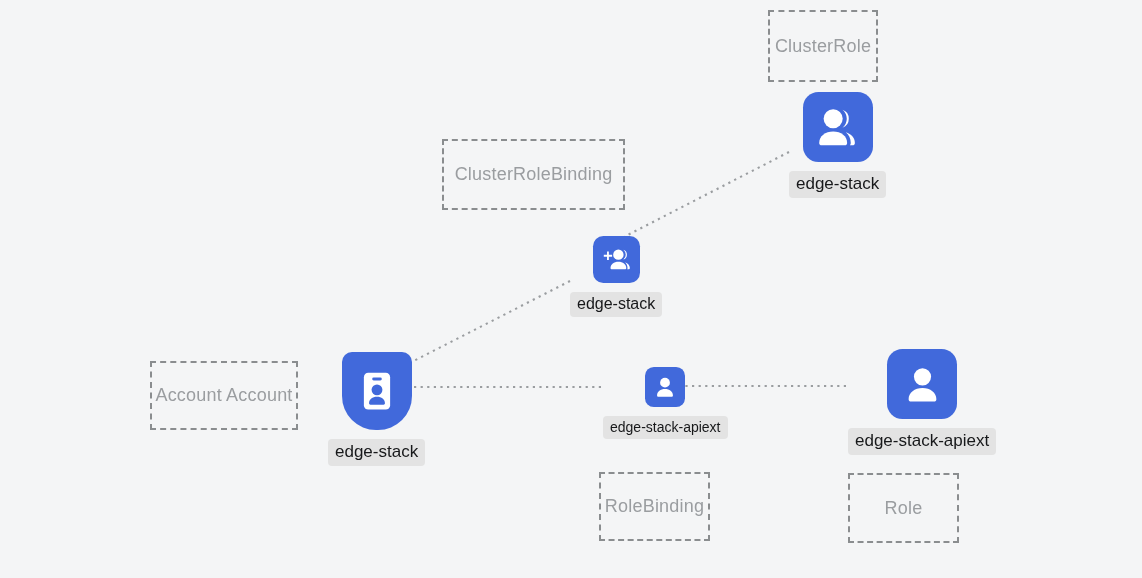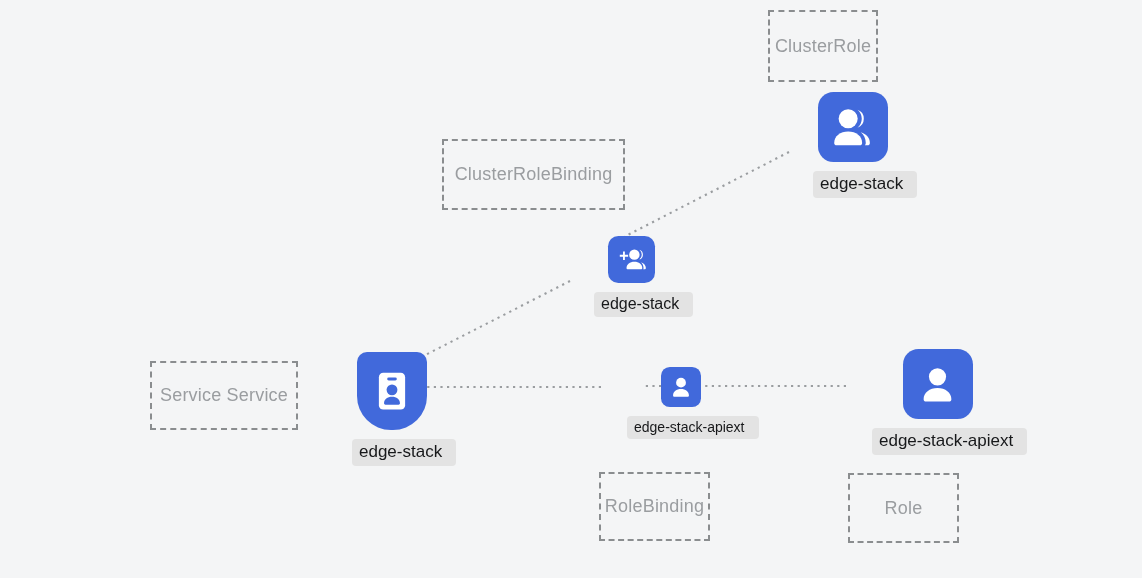--- a/index.html
+++ b/index.html
@@ -63,24 +63,23 @@
     box-sizing: border-box;
   }
   .icon-box.sq { border-radius: 22%; }
   .icon-box svg { display: block; }
 
   .node-label {
     margin-top: 9px;
     background: #e3e3e3;
     color: #17181a;
     border-radius: 4px;
-    padding: 3px 14px 4px 7px;
+    padding: 3px 7px 4px 7px;
     white-space: nowrap;
     line-height: 1.15;
-    margin-left: 24px;
   }
 
   
   .sz-lg .icon-box { width: 70px; height: 70px; }
   .sz-lg .node-label { font-size: 17px; }
   .sz-md .icon-box { width: 47px; height: 47px; }
   .sz-md .node-label { font-size: 16px; }
   .sz-sm .icon-box { width: 40px; height: 40px; }
   .sz-sm .node-label { font-size: 14px; }
 
@@ -115,21 +114,21 @@
   </svg>
 
   <div id="group-layer">
       <div class="group-box" style="left: 768px; top: 10px; width: 110px; height: 72px;">
         <span class="group-label">ClusterRole</span>
       </div>
       <div class="group-box" style="left: 442px; top: 139px; width: 183px; height: 71px; text-align: right;">
         <span class="group-label">ClusterRoleBinding</span>
       </div>
       <div class="group-box" style="left: 150px; top: 361px; width: 148px; height: 69px;">
-        <span class="group-label">Service Service</span>
+        <span class="group-label">Account Account</span>
       </div>
       <div class="group-box" style="left: 599px; top: 472px; width: 111px; height: 69px;">
         <span class="group-label">RoleBinding</span>
       </div>
       <div class="group-box" style="left: 848px; top: 473px; width: 111px; height: 70px;">
         <span class="group-label">Role</span>
       </div>
     </div>
 
   <div id="node-layer">

